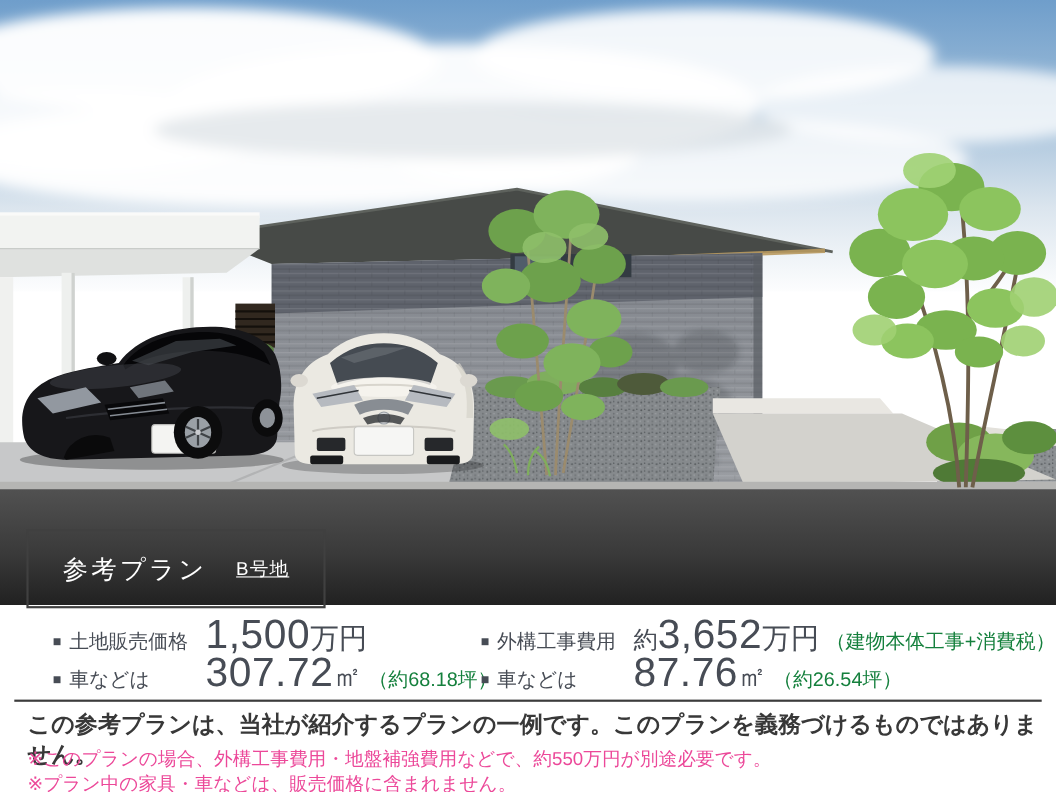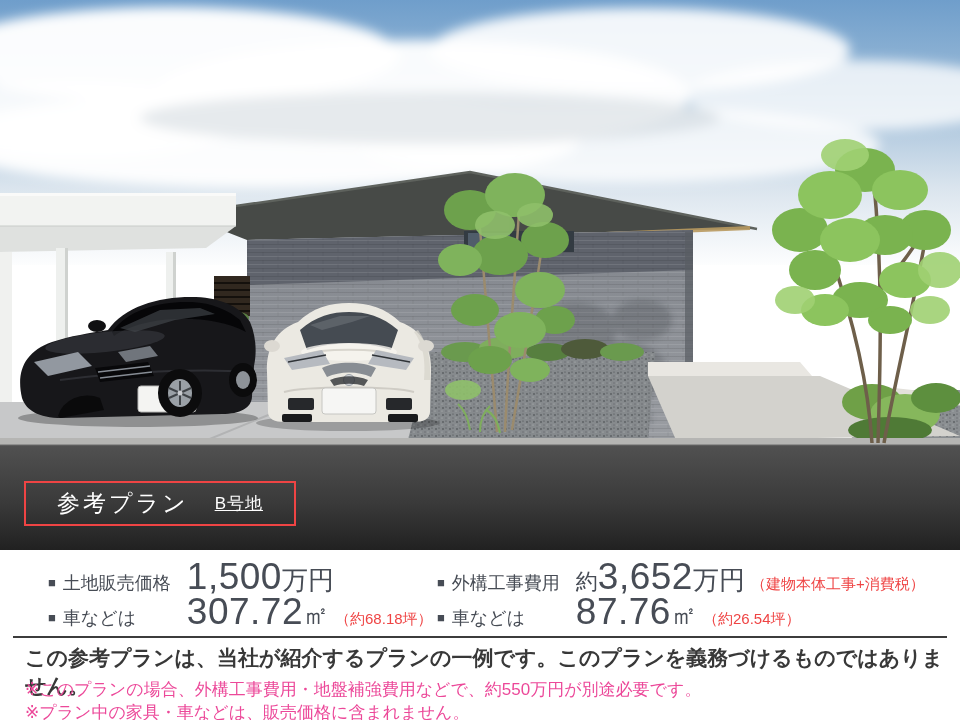--- a/index.html
+++ b/index.html
@@ -2,38 +2,38 @@
 <html><head>
 <meta charset="utf-8">
 <style>
   html,body{margin:0;padding:0;background:#fff;}
   .page{position:relative;width:960px;height:720px;overflow:hidden;background:#ffffff;
         font-family:"Liberation Sans","DejaVu Sans",sans-serif;}
   .photo{position:absolute;left:0;top:0;width:960px;height:550px;}
   .photo svg{display:block;}
 
   
-  .plan-badge{position:absolute;left:24px;top:481px;width:272px;height:45px;
-    border:2px solid #ef4444;box-sizing:border-box;display:flex;align-items:center;
+  .plan-badge{position:absolute;left:24px;top:481px;width:272px;height:72px;
+    border:2px solid #404040;box-sizing:border-box;display:flex;align-items:center;
     justify-content:center;gap:26px;color:#ffffff;}
   .plan-badge .plan{font-size:23px;letter-spacing:3px;}
   .plan-badge .lot{font-size:17px;letter-spacing:1px;text-decoration:underline;}
 
   
   .spec-row{position:absolute;display:flex;align-items:baseline;color:#474c55;white-space:nowrap;}
   .spec-row.r1l{left:48px;top:556px;}
   .spec-row.r2l{left:48px;top:591px;}
   .spec-row.r1r{left:437px;top:556px;}
   .spec-row.r2r{left:437px;top:591px;}
   .bullet{font-size:13px;margin-right:7px;position:relative;top:-2px;}
   .spec-label{font-size:18px;width:124px;letter-spacing:0px;font-family:Liberation Mono, monospace;}
   .spec-prefix{font-size:22px;}
   .spec-value{font-size:37px;letter-spacing:0.5px;}
   .spec-unit{font-size:26px;}
-  .spec-note{font-size:15px;margin-left:6px;color:#ef4444;}
+  .spec-note{font-size:18px;margin-left:6px;color:#15803d;}
 
   .separator{position:absolute;left:13px;top:636px;width:934px;border-top:2px solid #3c3c3c;}
   .disclaimer-main{position:absolute;left:25px;top:644px;width:920px;font-size:21px;
     font-weight:bold;color:#383838;letter-spacing:0px;}
   .disclaimer-note{position:absolute;left:25px;width:910px;font-size:17px;color:#ec4899;}
   .note1{top:678px;}
   .note2{top:701px;}
 </style>
 </head>
 <body>

